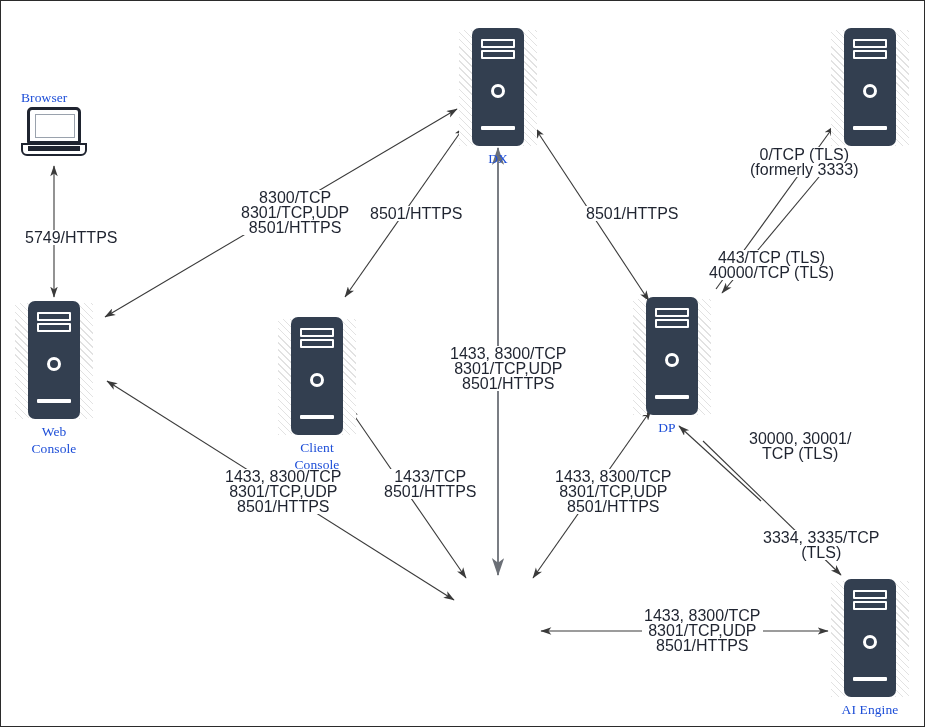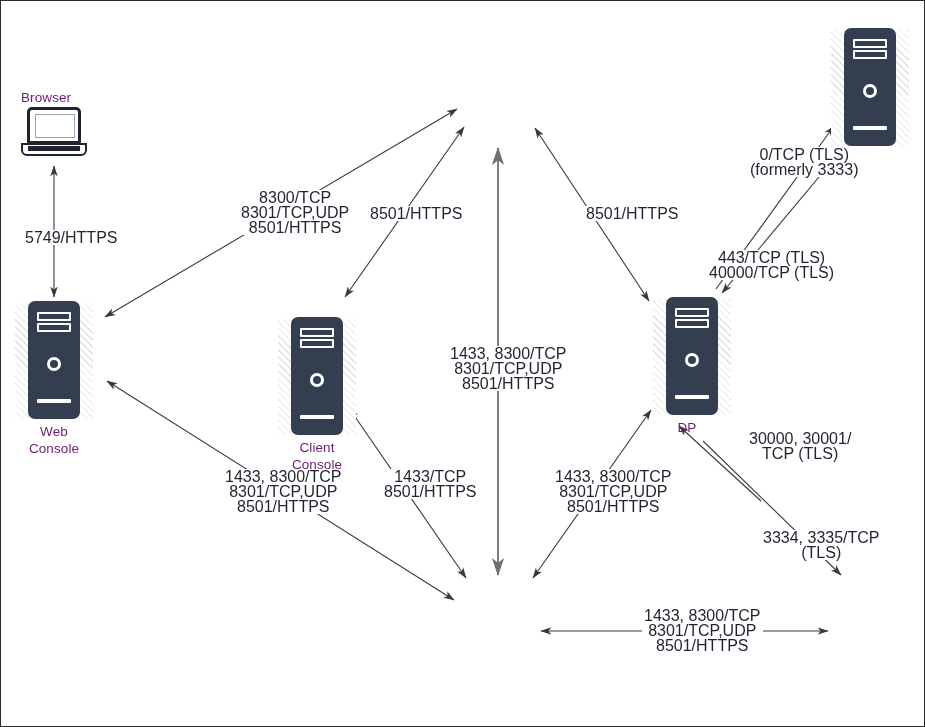--- a/index.html
+++ b/index.html
@@ -128,23 +128,24 @@
     left: 7px; top: 39px;
     width: 52px;
     height: 5px;
     background: #1f2430;
   }
   
   .caption {
     margin-top: 4px;
     font-size: 13.5px;
     line-height: 17px;
-    color: #701a75;
+    color: #1d4ed8;
     white-space: pre-line;
     letter-spacing: 0.1px;
+    font-family: Liberation Serif, serif;
   }
   .caption.small { font-size: 13px; }
   
   .elabel {
     position: absolute;
     font-size: 16px;
     line-height: 15px;
     color: #1f2430;
     text-align: center;
     white-space: pre-line;
@@ -224,49 +225,75 @@
         <div class="bay bay1"></div>
           <div class="bay bay2"></div>
         <div class="pwr"></div>
           <div class="foot"></div>
       </div>
     </div>
     <div class="caption" style="width:90px; margin-left:-19px;">Client
 Console</div>
   </div>
 
+  <div class="node" style="left:471px; top:27px; width:52px;">
+    <div class="node-icon server">
+      <div class="hatch-l"></div>
+        <div class="hatch-r"></div>
+      <div class="body">
+        <div class="bay bay1"></div>
+          <div class="bay bay2"></div>
+        <div class="pwr"></div>
+          <div class="foot"></div>
+      </div>
+    </div>
+    <div class="caption" style="width:90px; margin-left:-19px;">DX</div>
+  </div>
 
   <div class="node" style="left:843px; top:27px; width:52px;">
     <div class="node-icon server">
       <div class="hatch-l"></div>
         <div class="hatch-r"></div>
       <div class="body">
         <div class="bay bay1"></div>
           <div class="bay bay2"></div>
         <div class="pwr"></div>
           <div class="foot"></div>
       </div>
     </div>
   </div>
 
-  <div class="node" style="left:660px; top:296px; width:62px;">
+  <div class="node" style="left:640px; top:296px; width:62px;">
     <div class="node-icon server">
       <div class="hatch-l"></div>
         <div class="hatch-r"></div>
       <div class="body">
         <div class="bay bay1"></div>
           <div class="bay bay2"></div>
         <div class="pwr"></div>
           <div class="foot"></div>
       </div>
     </div>
     <div class="caption" style="width:90px; margin-left:-19px;">DP</div>
   </div>
 
 
+  <div class="node" style="left:843px; top:578px; width:52px;">
+    <div class="node-icon server">
+      <div class="hatch-l"></div>
+        <div class="hatch-r"></div>
+      <div class="body">
+        <div class="bay bay1"></div>
+          <div class="bay bay2"></div>
+        <div class="pwr"></div>
+          <div class="foot"></div>
+      </div>
+    </div>
+    <div class="caption" style="width:110px; margin-left:-29px;">AI Engine</div>
+  </div>
 
   <div id="edge-labels">
       <div class="elabel" style="left: 22px; top: 229px;">5749/HTTPS</div>
       <div class="elabel" style="left: 238px; top: 189px;">8300/TCP
 8301/TCP,UDP
 8501/HTTPS</div>
       <div class="elabel" style="left: 367px; top: 205px;">8501/HTTPS</div>
       <div class="elabel" style="left: 583px; top: 205px;">8501/HTTPS</div>
       <div class="elabel" style="left: 447px; top: 345px;">1433, 8300/TCP
 8301/TCP,UDP

